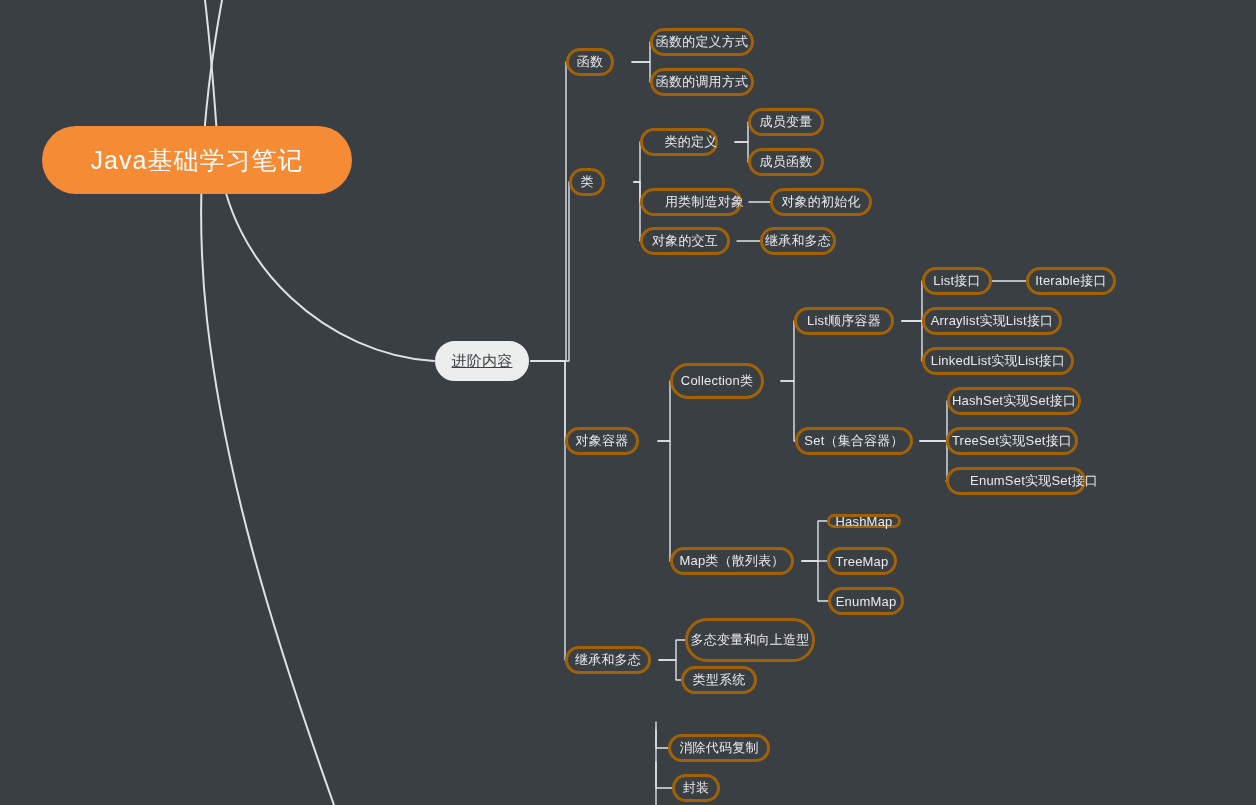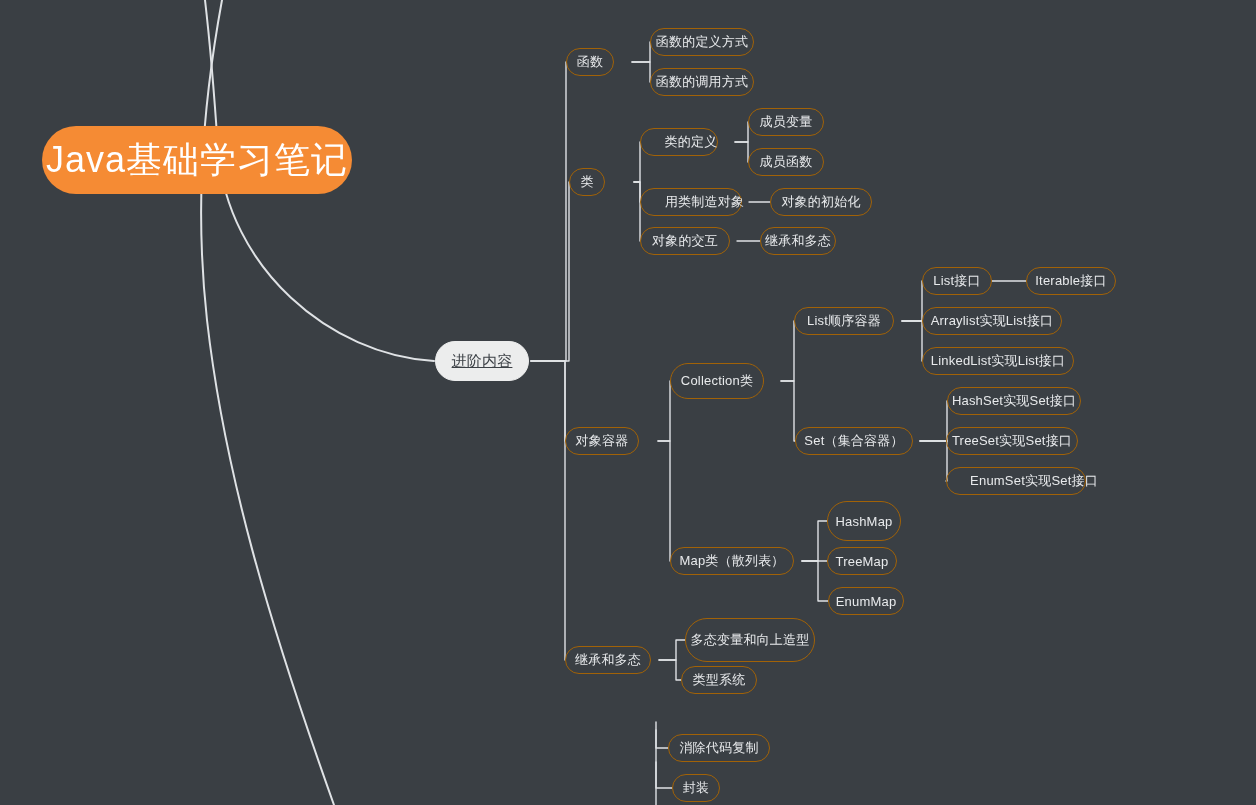--- a/index.html
+++ b/index.html
@@ -25,21 +25,21 @@
     pointer-events: none;
   }
   
   .node {
     position: absolute;
     box-sizing: border-box;
     display: flex;
     align-items: center;
     justify-content: center;
     white-space: nowrap;
-    border: 1px solid #a16207;
+    border: 3px solid #a16207;
     border-radius: 999px;
     color: #e8eaec;
     background: transparent;
     letter-spacing: 0.2px;
     transform: translate(-50%, -50%);
     z-index: 2;
   }
   .node.root {
     border: none;
     background: #f58b34;
@@ -97,21 +97,21 @@
       <path d="M 656 762 V 788 H 672" fill="none" stroke="#dfe2e5" stroke-width="1.4" stroke-linecap="round" stroke-linejoin="round"></path>
       <path d="M 749 202 H 770" fill="none" stroke="#dfe2e5" stroke-width="1.4" stroke-linecap="round" stroke-linejoin="round"></path>
       <path d="M 737 241 H 760" fill="none" stroke="#dfe2e5" stroke-width="1.4" stroke-linecap="round" stroke-linejoin="round"></path>
       <path d="M 992 281 H 1026" fill="none" stroke="#dfe2e5" stroke-width="1.4" stroke-linecap="round" stroke-linejoin="round"></path>
       <path d="M 205 0 C 212 60 215 105 218 150 C 228 268 330 355 434 361" fill="none" stroke="#dfe2e5" stroke-width="2" stroke-linecap="round" stroke-linejoin="round"></path>
       <path d="M 222 0 C 200 120 196 220 207 320 C 224 470 268 620 334 805" fill="none" stroke="#dfe2e5" stroke-width="2" stroke-linecap="round" stroke-linejoin="round"></path>
       <path d="M 656 730 V 805" fill="none" stroke="#dfe2e5" stroke-width="1.4" stroke-linecap="round" stroke-linejoin="round"></path>
     </svg>
 
   <div id="nodes">
-      <div class="node root" style="left: 197px; top: 160px; width: 310px; height: 68px; font-size: 36px; text-align: center;">Java基础学习笔记</div>
+      <div class="node root" style="left: 197px; top: 160px; width: 310px; height: 68px; font-size: 25px; text-align: center;">Java基础学习笔记</div>
       <div class="node light" style="left: 482px; top: 361px; width: 94px; height: 40px; font-size: 15px; text-decoration: underline;">进阶内容</div>
       <div class="node" style="left: 590px; top: 62px; width: 48px; height: 28px; font-size: 13px;">函数</div>
       <div class="node" style="left: 702px; top: 42px; width: 104px; height: 28px; font-size: 13px;">函数的定义方式</div>
       <div class="node" style="left: 702px; top: 82px; width: 104px; height: 28px; font-size: 13px;">函数的调用方式</div>
       <div class="node" style="left: 587px; top: 182px; width: 36px; height: 28px; font-size: 13px;">类</div>
       <div class="node" style="left: 679px; top: 142px; width: 78px; height: 28px; font-size: 13px; padding-left: 24px;">类的定义</div>
       <div class="node" style="left: 786px; top: 122px; width: 76px; height: 28px; font-size: 13px;">成员变量</div>
       <div class="node" style="left: 786px; top: 162px; width: 76px; height: 28px; font-size: 13px;">成员函数</div>
       <div class="node" style="left: 691px; top: 202px; width: 102px; height: 28px; font-size: 13px; padding-left: 27px;">用类制造对象</div>
       <div class="node" style="left: 821px; top: 202px; width: 102px; height: 28px; font-size: 13px;">对象的初始化</div>
@@ -122,21 +122,21 @@
       <div class="node" style="left: 844px; top: 321px; width: 100px; height: 28px; font-size: 13px;">List顺序容器</div>
       <div class="node" style="left: 957px; top: 281px; width: 70px; height: 28px; font-size: 13px;">List接口</div>
       <div class="node" style="left: 1071px; top: 281px; width: 90px; height: 28px; font-size: 13px;">Iterable接口</div>
       <div class="node" style="left: 992px; top: 321px; width: 140px; height: 28px; font-size: 13px;">Arraylist实现List接口</div>
       <div class="node" style="left: 998px; top: 361px; width: 152px; height: 28px; font-size: 13px;">LinkedList实现List接口</div>
       <div class="node" style="left: 854px; top: 441px; width: 118px; height: 28px; font-size: 13px;">Set（集合容器）</div>
       <div class="node" style="left: 1014px; top: 401px; width: 134px; height: 28px; font-size: 13px;">HashSet实现Set接口</div>
       <div class="node" style="left: 1012px; top: 441px; width: 132px; height: 28px; font-size: 13px;">TreeSet实现Set接口</div>
       <div class="node" style="left: 1016px; top: 481px; width: 140px; height: 28px; font-size: 13px; padding-left: 36px;">EnumSet实现Set接口</div>
       <div class="node" style="left: 732px; top: 561px; width: 124px; height: 28px; font-size: 13px;">Map类（散列表）</div>
-      <div class="node" style="left: 864px; top: 521px; width: 74px; height: 40px; font-size: 13px;">HashMap</div>
+      <div class="node" style="left: 864px; top: 521px; width: 74px; height: 14px; font-size: 13px;">HashMap</div>
       <div class="node" style="left: 862px; top: 561px; width: 70px; height: 28px; font-size: 13px;">TreeMap</div>
       <div class="node" style="left: 866px; top: 601px; width: 76px; height: 28px; font-size: 13px;">EnumMap</div>
       <div class="node" style="left: 608px; top: 660px; width: 86px; height: 28px; font-size: 13px;">继承和多态</div>
       <div class="node" style="left: 750px; top: 640px; width: 130px; height: 44px; font-size: 13px;">多态变量和向上造型</div>
       <div class="node" style="left: 719px; top: 680px; width: 76px; height: 28px; font-size: 13px;">类型系统</div>
       <div class="node" style="left: 719px; top: 748px; width: 102px; height: 28px; font-size: 13px;">消除代码复制</div>
       <div class="node" style="left: 696px; top: 788px; width: 48px; height: 28px; font-size: 13px;">封装</div>
     </div>
 
 

